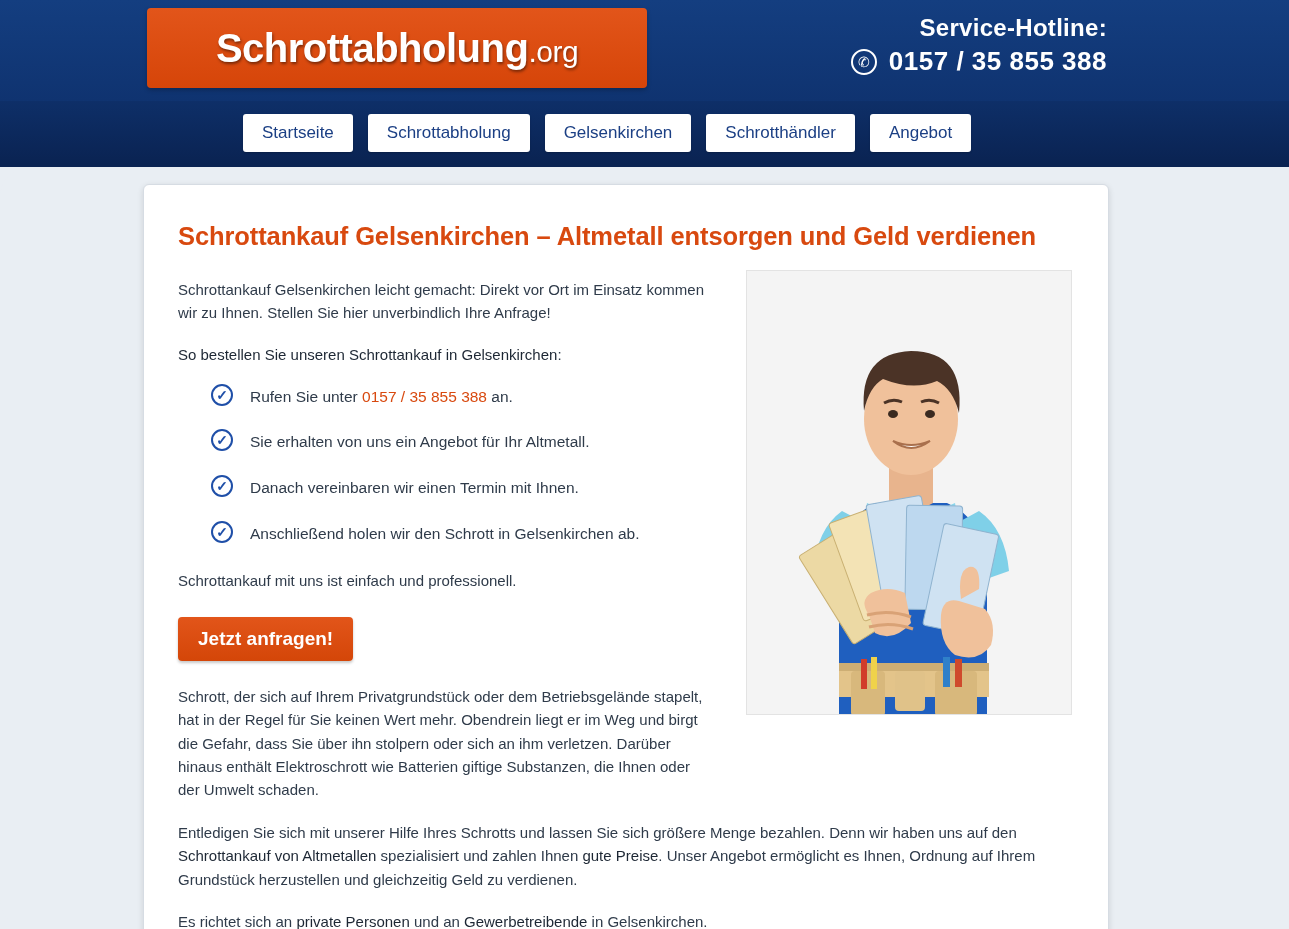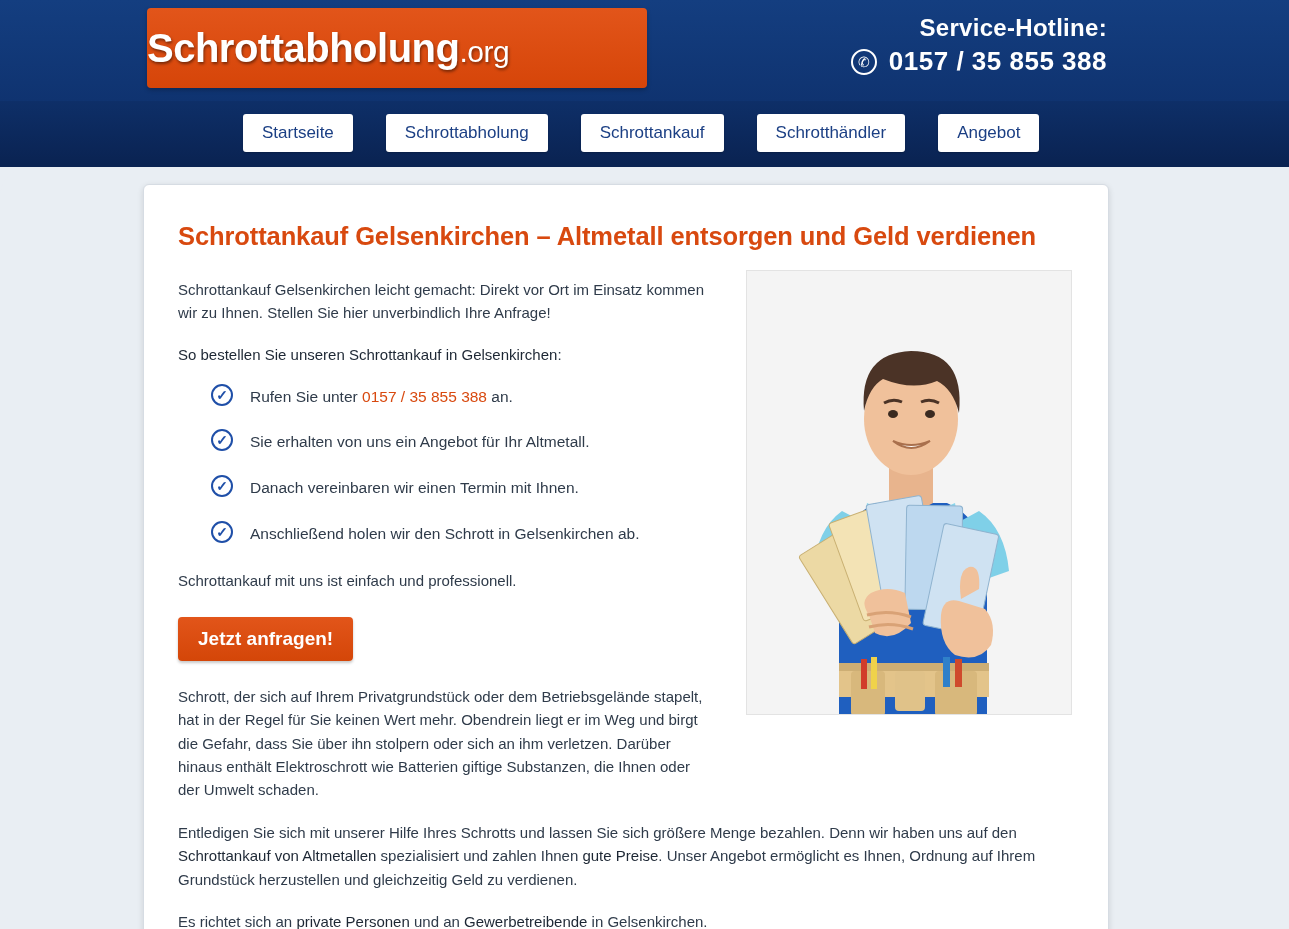--- a/index.html
+++ b/index.html
@@ -31,20 +31,21 @@
     position: absolute;
     left: 147px;
     top: 8px;
     width: 500px;
     height: 80px;
     background: #dd4d12;
     background: linear-gradient(#e2551a, #d64509);
     border-radius: 4px;
     display: flex;
     align-items: center;
+    justify-content: center;
     box-shadow: 0 2px 4px rgba(0,0,0,0.25);
   }
   .logo-text {
     color: #ffffff;
     font-size: 40px;
     font-weight: bold;
     letter-spacing: -0.5px;
     text-shadow: 1px 2px 3px rgba(0,0,0,0.45);
     white-space: nowrap;
   }
@@ -88,21 +89,21 @@
   }
 
   
   .nav {
     height: 66px;
     background: #0c2a5e;
     background: linear-gradient(#0e2f68, #0a2352);
     display: flex;
     align-items: center;
     padding-left: 243px;
-    gap: 33px;
+    gap: 15px;
     border-bottom: 3px solid #0a2352;
   }
   .nav-item {
     background: #ffffff;
     color: #1b3f84;
     font-size: 17px;
     padding: 9px 19px;
     border-radius: 3px;
     white-space: nowrap;
     cursor: pointer;
@@ -219,21 +220,21 @@
       <div class="hotline-number-row">
         <span class="phone-icon">✆</span>
         <span class="hotline-number">0157 / 35 855 388</span>
       </div>
     </div>
   </div>
 
   <div class="nav">
     <div class="nav-item">Startseite</div>
     <div class="nav-item">Schrottabholung</div>
-    <div class="nav-item">Schrottankauf</div>
+    <div class="nav-item">Gelsenkirchen</div>
     <div class="nav-item">Schrotthändler</div>
     <div class="nav-item">Angebot</div>
   </div>
 
   <div class="content-wrap">
     <div class="card">
 
       <h1 class="page-title">Schrottankauf Gelsenkirchen – Altmetall entsorgen und Geld verdienen</h1>
 
       <div class="hero-img">

